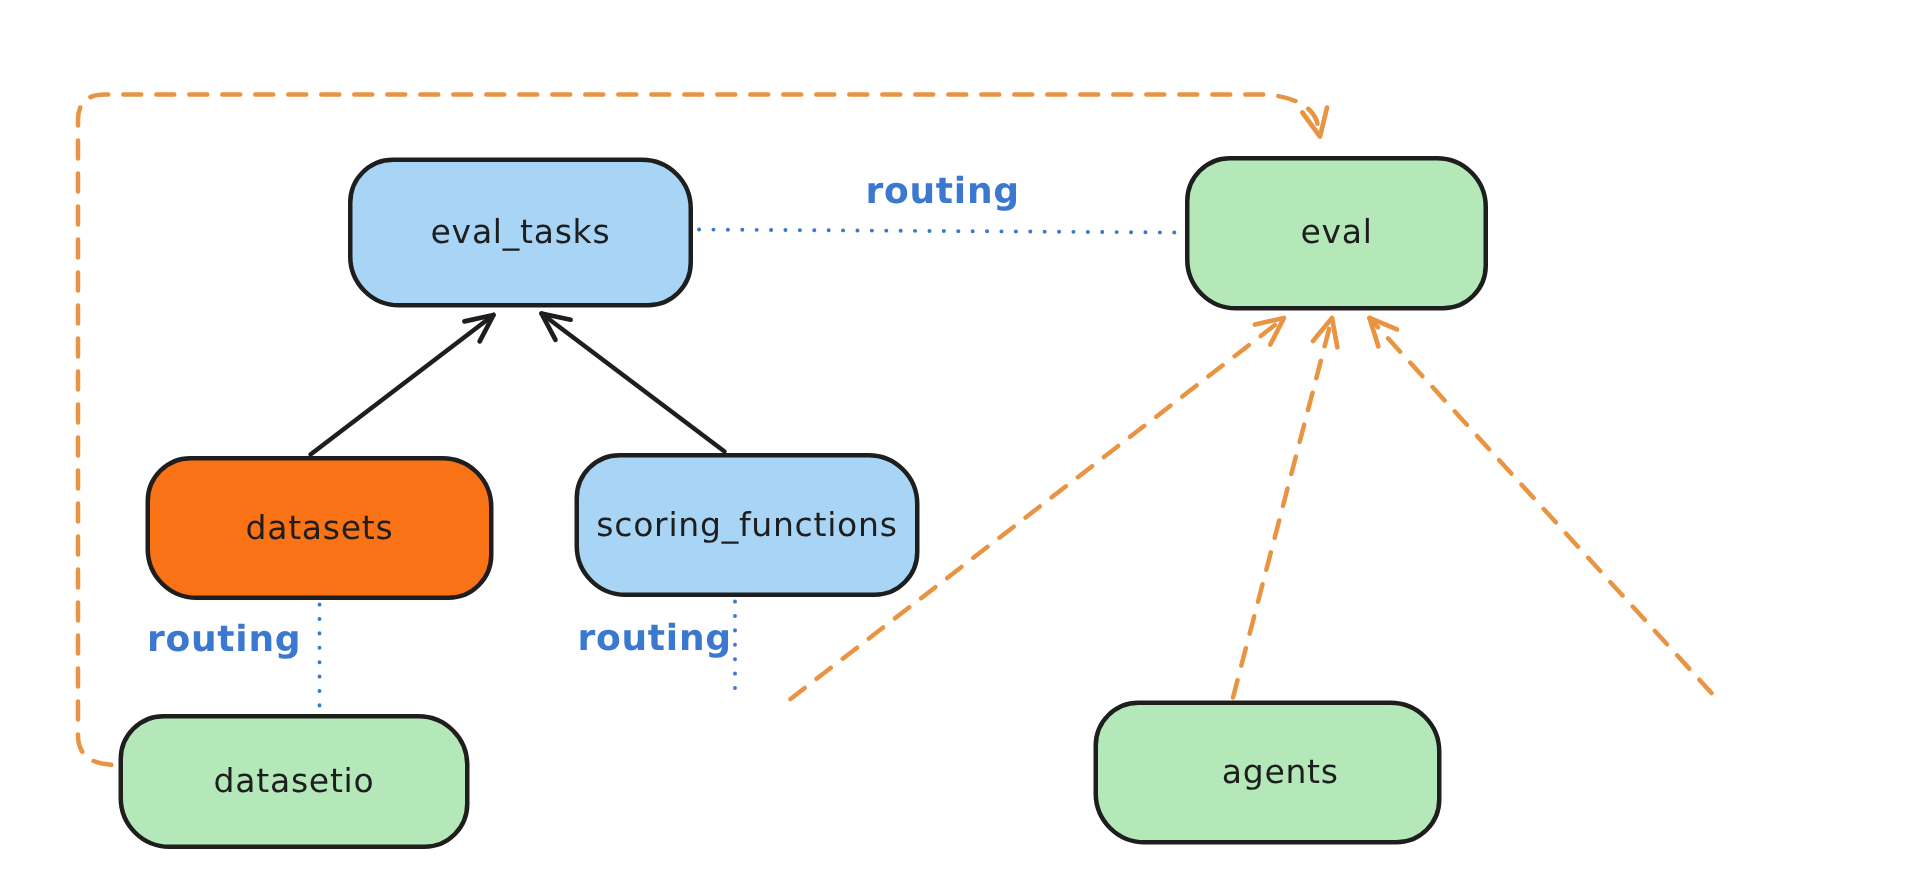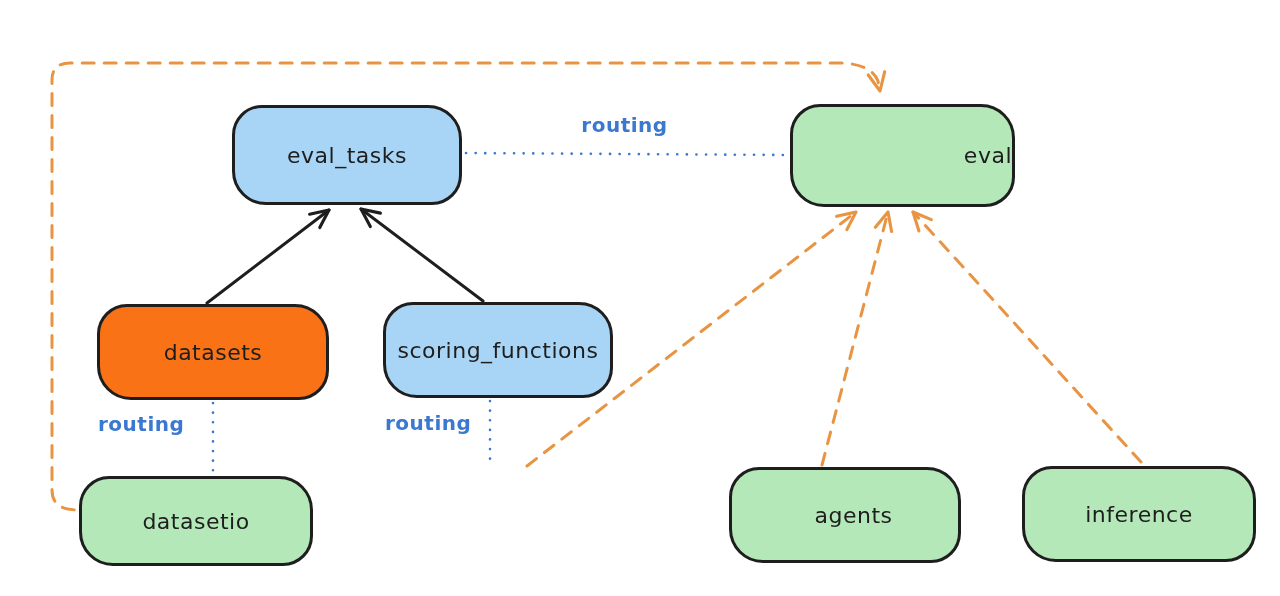--- a/index.html
+++ b/index.html
@@ -29,28 +29,28 @@
     justify-content: center;
     border: 3px solid #701a75;
     border-radius: 30px 34px 30px 34px;
     font-size: 22px;
     letter-spacing: 0.5px;
     color: #1e1e1e;
     box-sizing: border-box;
   }
   .edge-label {
     position: absolute;
-    font-size: 20px;
+    font-size: 24px;
     font-weight: 600;
     letter-spacing: 0.5px;
     white-space: nowrap;
   }
   
   #node-eval-tasks        { left: 232px; top: 105px; width: 230px; height: 100px; }
-  #node-eval              { left: 790px; top: 104px; width: 225px; height: 103px; justify-content: flex-end; }
+  #node-eval              { left: 790px; top: 104px; width: 202px; height: 103px; }
   #node-datasets          { left:  97px; top: 304px; width: 232px; height:  96px; }
   #node-scoring-functions { left: 383px; top: 302px; width: 230px; height:  96px; }
   #node-datasetio         { left:  79px; top: 476px; width: 234px; height:  90px; }
   #node-scoring           { left: 388px; top: 470px; width: 232px; height:  95px; }
   #node-agents            { left: 729px; top: 467px; width: 232px; height:  96px; padding-left: 17px; }
   #node-inference         { left: 1022px; top: 466px; width: 234px; height:  96px; }
   
   #label-routing-top      { left: 577px; top: 113px; width: 95px; text-align: center; }
   #label-routing-datasets { left:  98px; top: 412px; }
   #label-routing-scoring  { left: 385px; top: 411px; }
@@ -101,21 +101,18 @@
 
   <div class="node" id="node-datasetio" style="background-color: rgb(181, 232, 184); border-color: rgb(30, 30, 30);">
     <span>datasetio</span>
   </div>
 
 
   <div class="node" id="node-agents" style="background-color: rgb(181, 232, 184); border-color: rgb(30, 30, 30);">
     <span>agents</span>
   </div>
 
-  <div class="node" id="node-inference" style="background-color: rgb(181, 232, 184); border-color: rgb(30, 30, 30);">
-    <span>inference</span>
-  </div>
 
   <div class="edge-label" id="label-routing-top" style="color: rgb(59, 120, 207);">routing</div>
   <div class="edge-label" id="label-routing-datasets" style="color: rgb(59, 120, 207);">routing</div>
   <div class="edge-label" id="label-routing-scoring" style="color: rgb(59, 120, 207);">routing</div>
 
 </div>
 
 </body></html>

